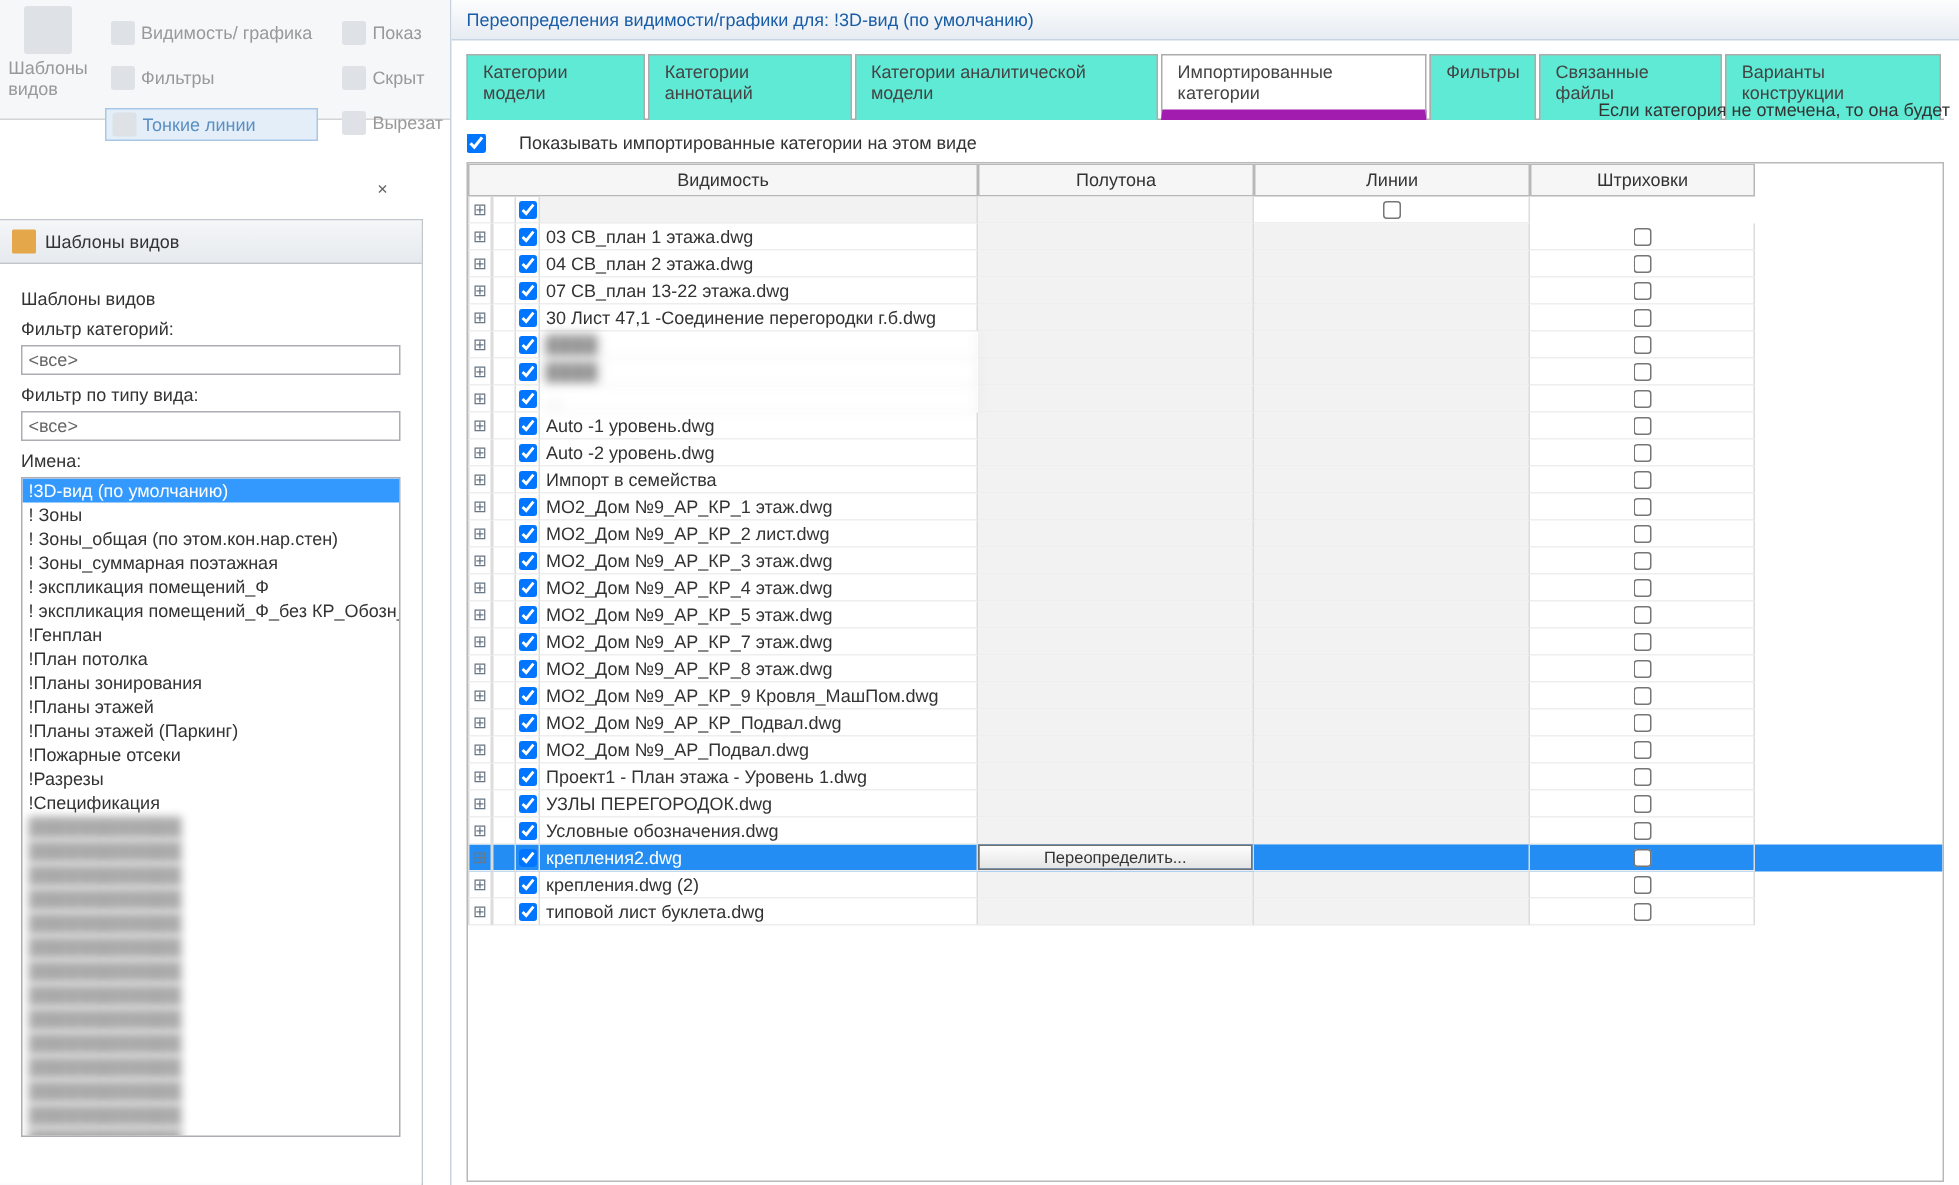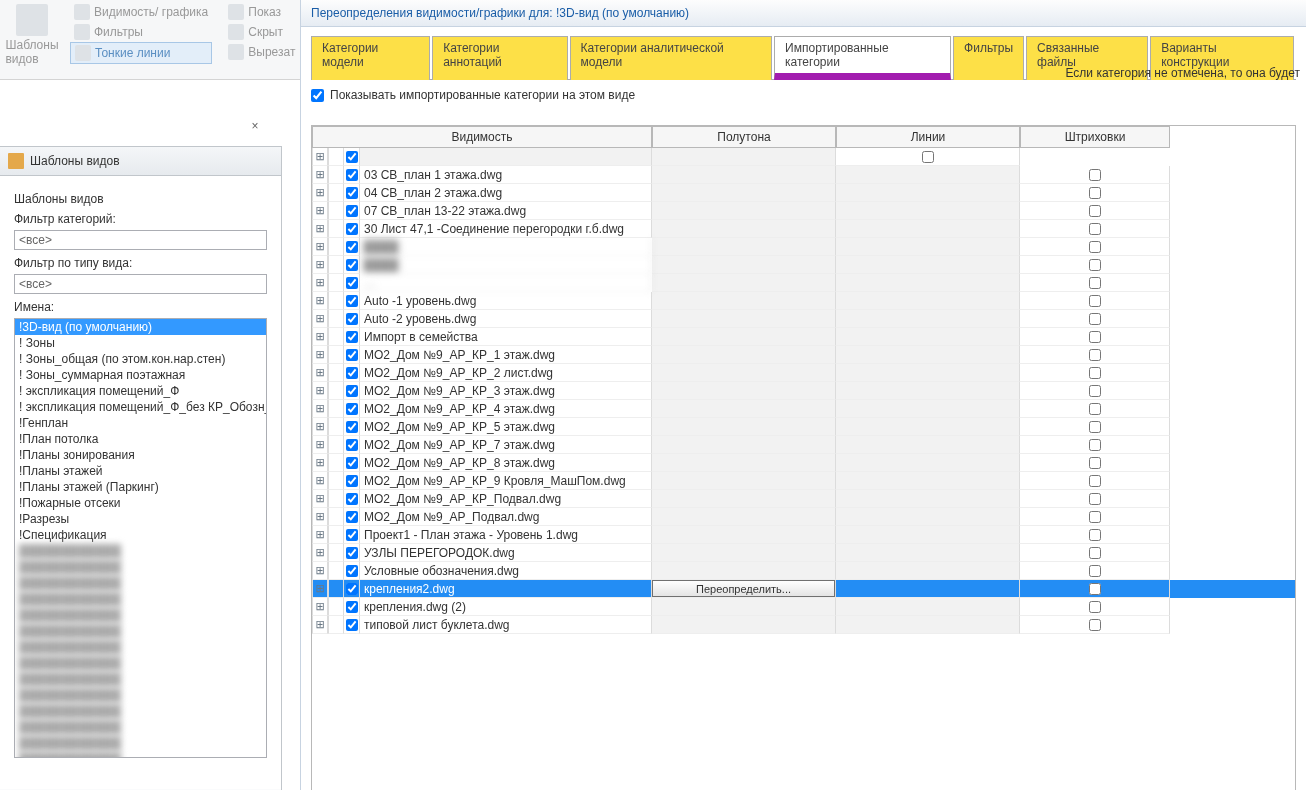--- a/index.html
+++ b/index.html
@@ -3,21 +3,21 @@
 <meta charset="utf-8">
 <style>
 * { box-sizing: border-box; margin: 0; padding: 0; font-family: "Segoe UI", Tahoma, sans-serif; font-size: 12px; }
 body { background: #fff; color: #333; width: 1306px; height: 790px; overflow: hidden; position: relative; }
 
 
 .ribbon { height: 80px; background: #f6f7f8; border-bottom: 1px solid #d4d4d4; display: flex; }
 .ribbon-big { display: flex; flex-direction: column; align-items: center; padding: 4px 10px; color: #999; width: 64px; }
 .ribbon-big .ic { width: 32px; height: 32px; background: #dee2e6; margin-bottom: 2px; border-radius: 2px; }
 .ribbon-small-col { display: flex; flex-direction: column; padding: 2px 6px; }
-.ribbon-small { display: flex; align-items: center; padding: 2px 4px; color: #999; }
+.ribbon-small { display: flex; align-items: center; padding: 2px 4px; color: #999; margin-top: 10px; }
 .ribbon-small .ic { width: 16px; height: 16px; background: #dee2e6; margin-right: 4px; border-radius: 2px; }
 .ribbon-small.active { background: #e3eef9; border: 1px solid #a8c7e6; color: #5b8fc2; }
 .ribbon-group-label { position: absolute; bottom: 2px; left: 215px; font-size: 11px; color: #999; }
 
 
 .close-x { position: absolute; top: 120px; left: 248px; width: 14px; height: 14px; text-align: center; line-height: 12px; cursor: pointer; color: #666; }
 .sidebar { position: absolute; top: 146px; left: 0; width: 282px; height: 644px; border: 1px solid #c1c6cb; border-left: none; border-bottom: none; background: #fafbfc; }
 .sidebar-title { background: linear-gradient(#f4f6f8,#e6eaee); padding: 6px 8px; border-bottom: 1px solid #c1c6cb; display: flex; align-items: center; }
 .sidebar-title .ic { width: 16px; height: 16px; background: #e4a84a; margin-right: 6px; border-radius: 1px; }
 .sidebar-body { padding: 10px 14px; background: #fff; height: calc(100% - 30px); overflow: hidden; }
@@ -26,23 +26,23 @@
 .name-list { margin-top: 4px; border: 1px solid #abadb3; height: 440px; overflow: hidden; background: #fff; }
 .name-list div { padding: 1px 4px; white-space: nowrap; }
 .name-list div.sel { background: #3399ff; color: #fff; }
 .blur-blk { filter: blur(3px); color: #aaa; }
 
 
 .dialog { position: absolute; top: 0; left: 300px; width: 1006px; height: 790px; background: #fff; border-left: 1px solid #c7d3e1; }
 .dlg-title { background: linear-gradient(#fdfdfd,#e6ecf3); padding: 6px 10px; color: #1a5da7; border-bottom: 1px solid #c7d3e1; display: flex; align-items: center; }
 .dlg-body { padding: 8px 10px 0; }
 .tabs { display: flex; border-bottom: 1px solid #acacac; margin-bottom: 8px; }
-.tab { padding: 4px 10px; border: 1px solid #acacac; border-bottom: none; background: #fde047; margin-right: 2px; color: #444; cursor: pointer; position: relative; top: 1px; }
+.tab { padding: 4px 10px; border: 1px solid #acacac; border-bottom: none; background: #5eead4; margin-right: 2px; color: #444; cursor: pointer; position: relative; top: 1px; }
 .tab.active { background: #fff; border-bottom: 7px solid #a21caf; }
-.chk-line { display: flex; align-items: center; margin-bottom: 23px; }
+.chk-line { display: flex; align-items: center; margin-bottom: 6px; gap: 16px; }
 .chk-line input { margin-right: 6px; }
 .note-r { position: absolute; right: 6px; top: 66px; color: #333; }
 
 
 .grid-wrap { border: 1px solid #b8b8b8; height: 680px; overflow: hidden; background: #fff; }
 .grid-hdr { display: grid; grid-template-columns: 340px 184px 184px 150px; }
 .grid-hdr .gh { border: 1px solid #b8b8b8; background: #f6f6f6; text-align: center; padding: 3px 4px; }
 .grid-hdr .gh.span2 { grid-column: span 2; }
 .grid-rows { }
 .grow { display: grid; grid-template-columns: 16px 16px 16px 292px 184px 184px 150px; height: 18px; align-items: stretch; }

